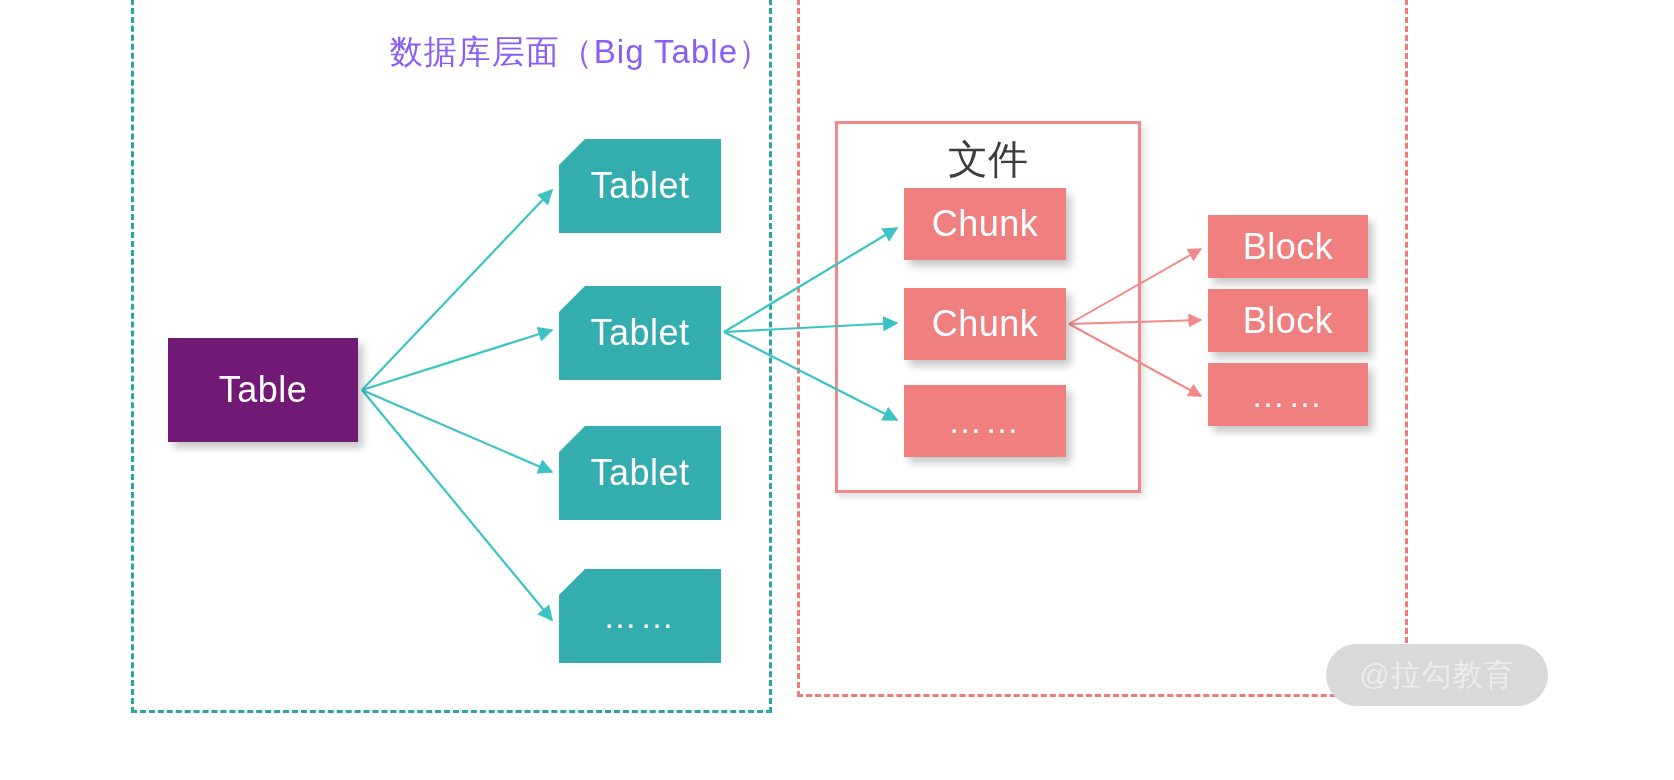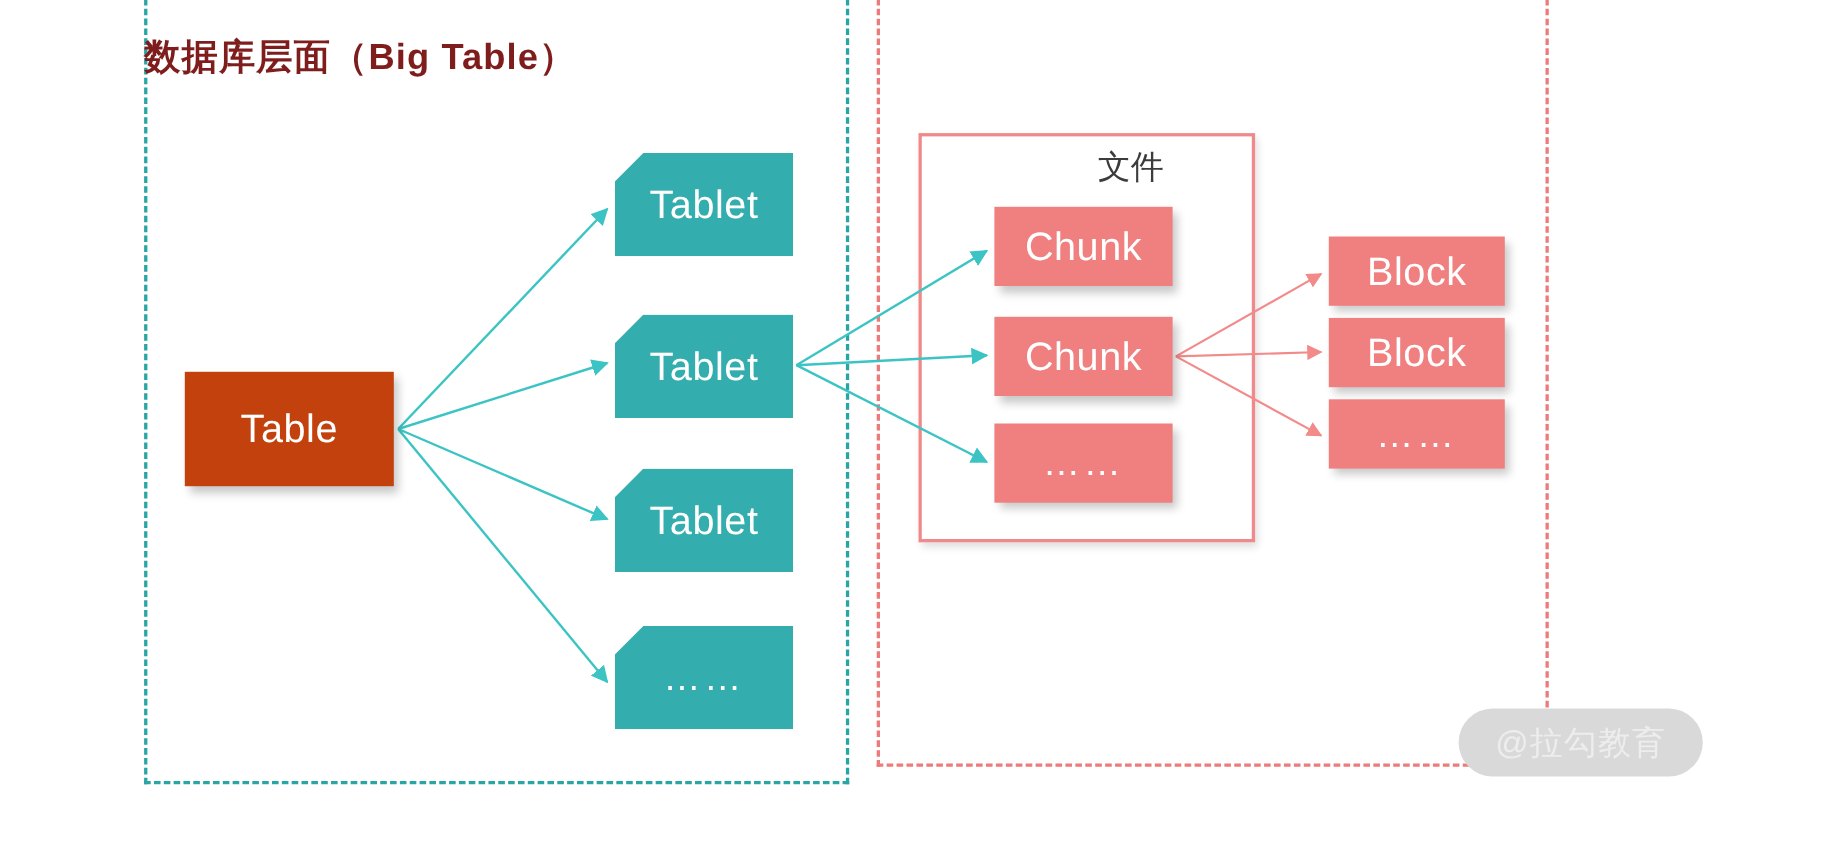--- a/index.html
+++ b/index.html
@@ -35,25 +35,25 @@
     left: 797px;
     top: -10px;
     width: 611px;
     height: 707px;
     border: 3px dashed #EE7B7B;
   }
 
   .section-title {
     position: absolute;
     font-size: 33px;
-    font-weight: bold;
-    color: #7f1d1d;
+    font-weight: normal;
+    color: #8b5cf6;
     letter-spacing: 1px;
     white-space: nowrap;
-    text-align: left;
+    text-align: right;
   }
   #title-bigtable { left: 131px; top: 30px; width: 641px; }
   #title-gfs { left: 797px; top: 30px; width: 611px; }
 
   
   #file-container {
     position: absolute;
     left: 835px;
     top: 121px;
     width: 306px;
@@ -62,24 +62,23 @@
     border: 3px solid #F08A8A;
     background: #ffffff;
     box-shadow: 3px 4px 7px rgba(0,0,0,0.13);
   }
   #file-label {
     position: absolute;
     left: 835px;
     top: 132px;
     width: 306px;
     text-align: center;
-    font-size: 30px;
+    font-size: 40px;
     color: #3C3C3C;
     white-space: nowrap;
-    margin-left: 40px;
   }
 
   
   .node {
     position: absolute;
     display: flex;
     align-items: center;
     justify-content: center;
     color: #ffffff;
     box-sizing: border-box;
@@ -90,21 +89,21 @@
     line-height: 1;
     letter-spacing: 0.5px;
     white-space: nowrap;
   }
   .node.dots .label {
     font-size: 34px;
     letter-spacing: 3px;
   }
 
   .node.table-node {
-    background: #c2410c;
+    background: #701a75;
   }
   .node.tablet-node {
     background: #33ADAD;
     clip-path: polygon(26px 0, 100% 0, 100% 100%, 0 100%, 0 26px);
   }
   .node.chunk-node,
   .node.block-node {
     background: #F08080;
   }
 

